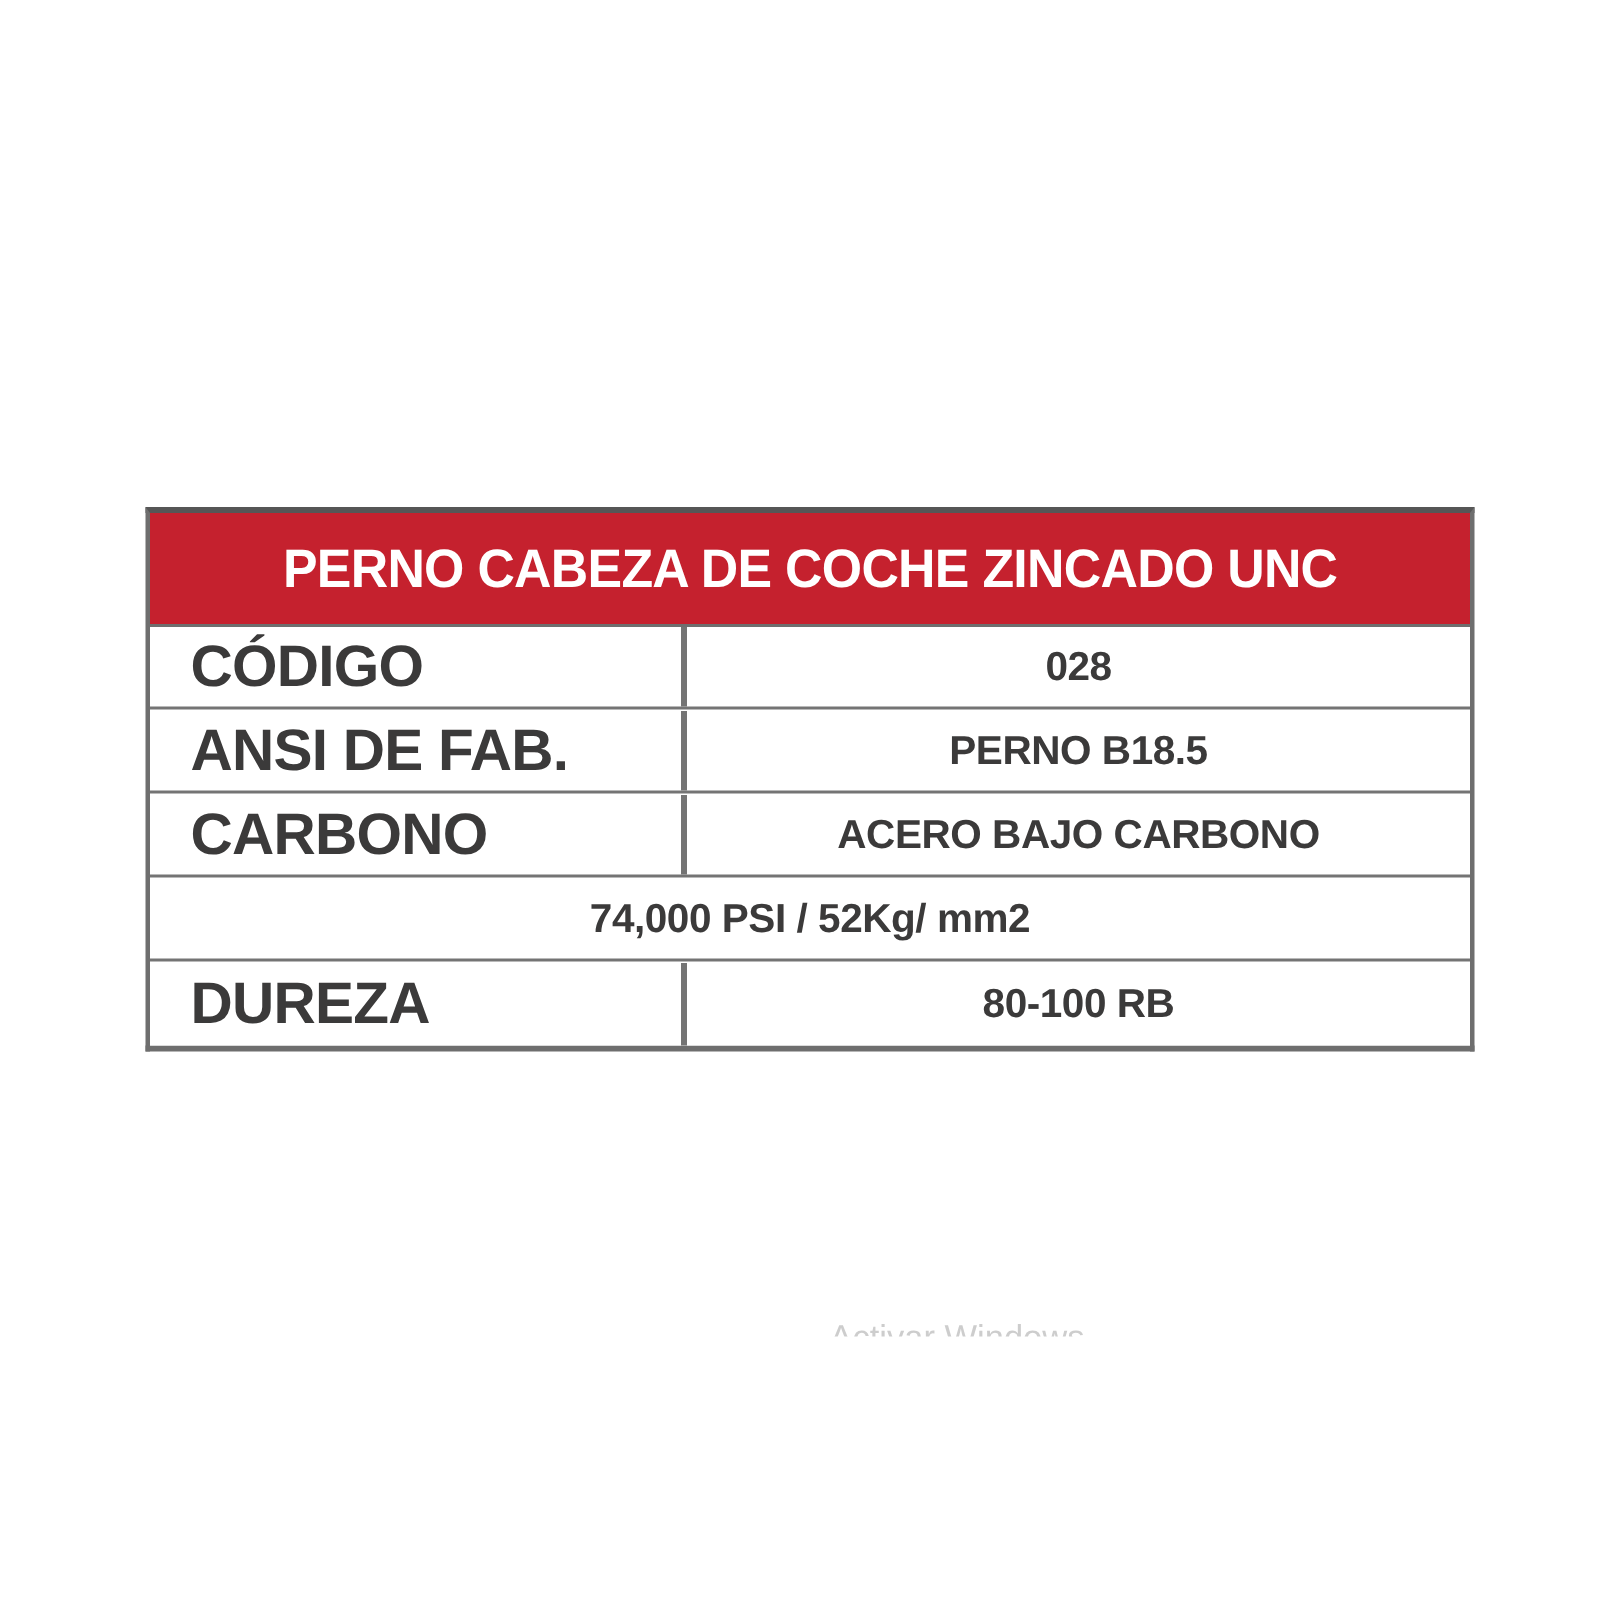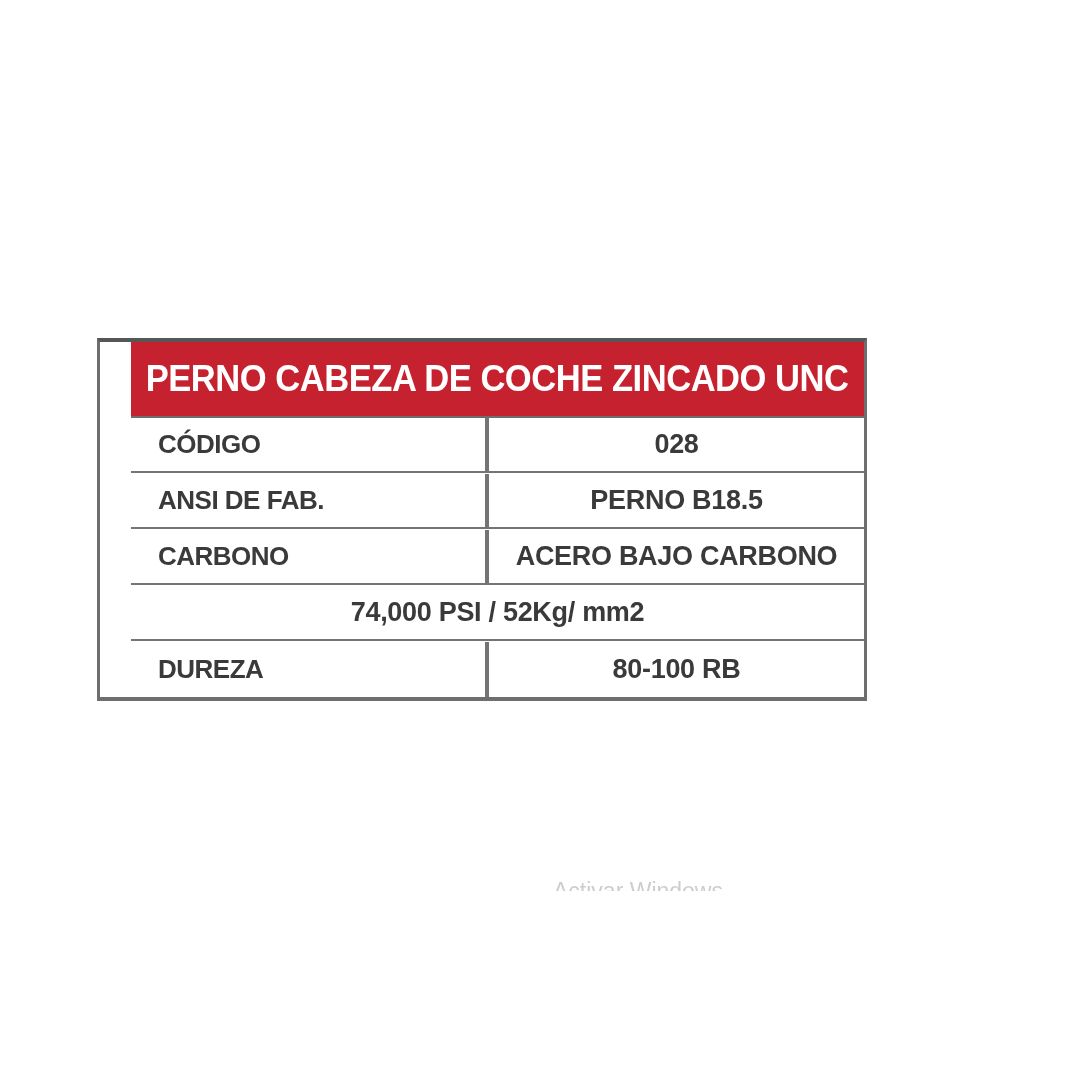--- a/index.html
+++ b/index.html
@@ -16,27 +16,26 @@
     position: relative;
     width: 1080px;
     height: 1080px;
     background: #ffffff;
   }
 
   .spec-table {
     position: absolute;
     left: 97px;
     top: 338px;
-    width: 770px;
+    width: 886px;
     border-left: 3px solid #6e6e6e;
     border-right: 3px solid #6e6e6e;
     border-top: 4px solid #565656;
     border-bottom: 4px solid #6e6e6e;
     background: #ffffff;
-    padding-left: 31px;
   }
 
   .table-header {
     height: 76px;
     background: #c5212e;
     display: flex;
     align-items: center;
     justify-content: center;
     border-bottom: 2px solid #6e6e6e;
   }
@@ -62,21 +61,21 @@
     border-bottom: none;
   }
 
   .cell-label {
     flex: 0 0 358px;
     display: flex;
     align-items: center;
     padding-left: 27px;
     border-right: 4px solid #747474;
     color: #3b3a3a;
-    font-size: 26px;
+    font-size: 39px;
     font-weight: 700;
     letter-spacing: -0.5px;
     white-space: nowrap;
   }
 
   .cell-value {
     flex: 1;
     display: flex;
     align-items: center;
     justify-content: center;

